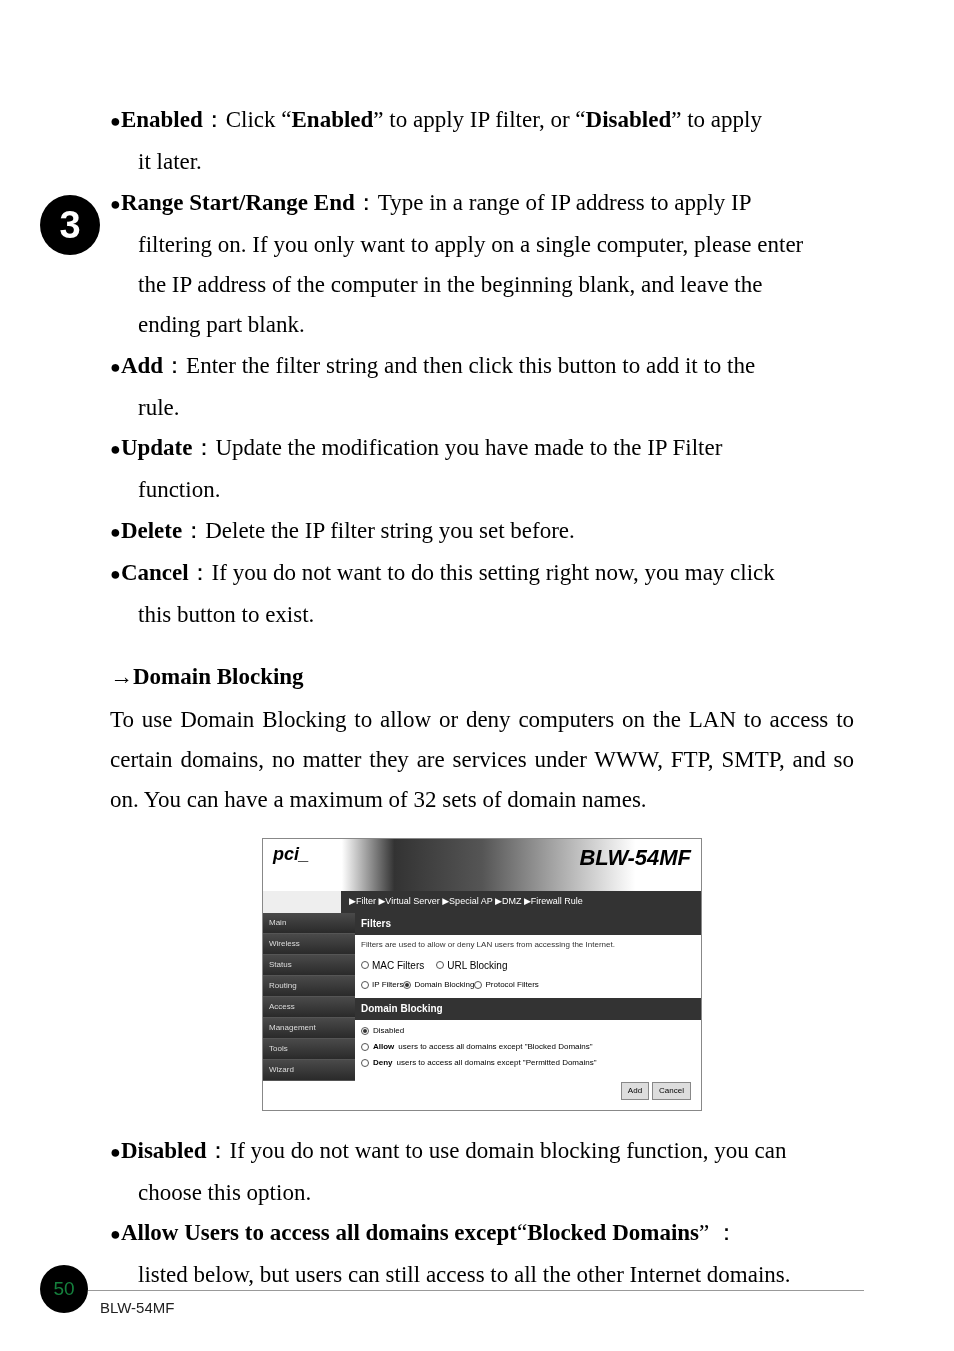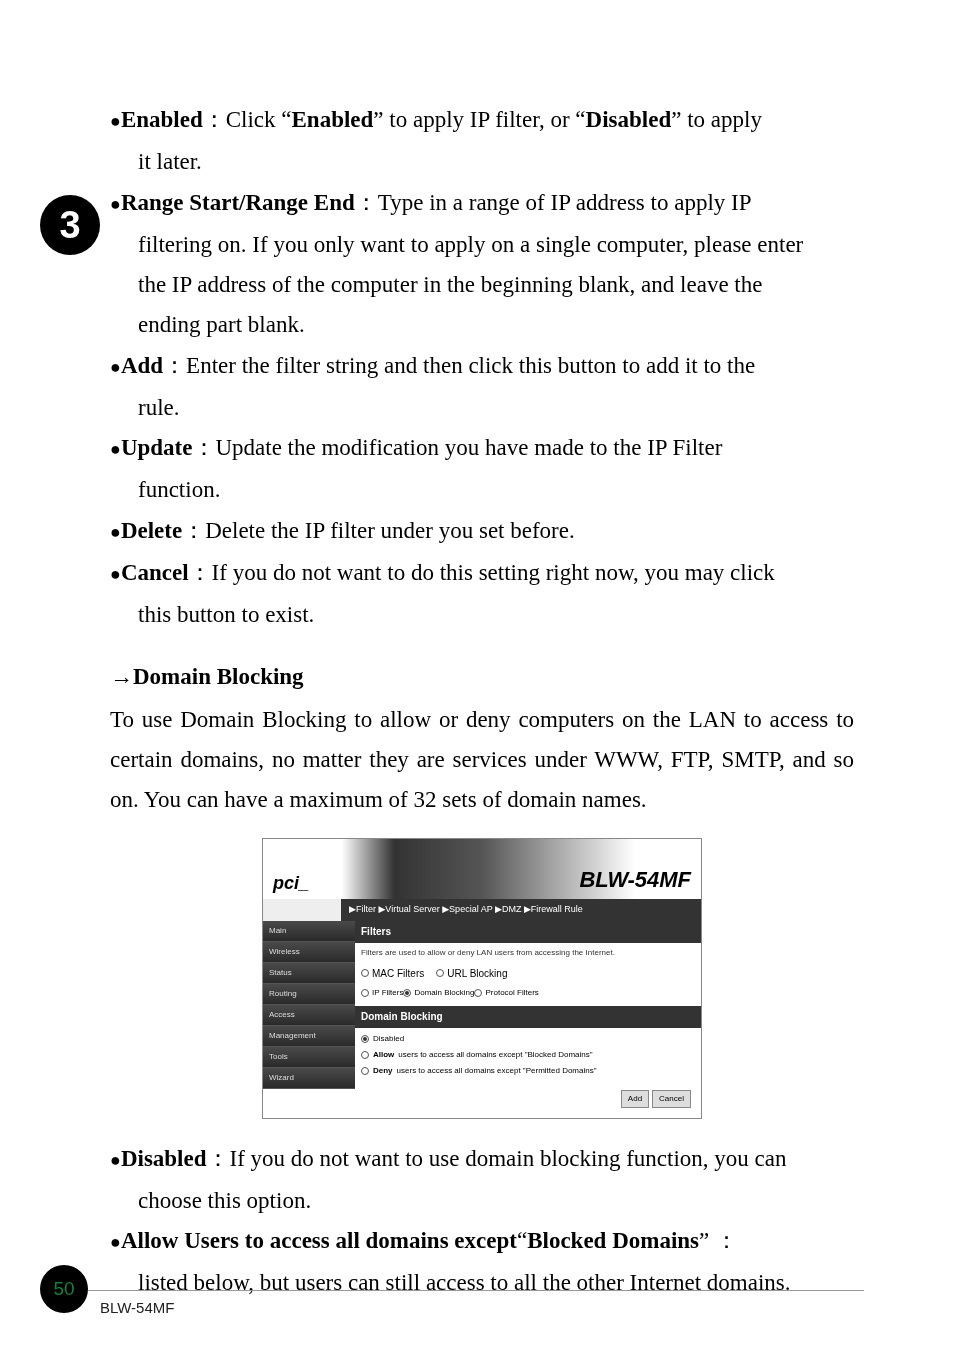--- a/index.html
+++ b/index.html
@@ -66,22 +66,22 @@
       margin: 18px 0 20px 0;
     }
     .screenshot {
       width: 440px;
       border: 1px solid #888;
       background: #eee;
       font-family: Arial, sans-serif;
     }
     .ss-header {
       display: flex;
-      align-items: flex-end;
-      height: 60px;
+      align-items: flex-start;
+      height: 52px;
       background: linear-gradient(to right, #fff 0%, #fff 18%, #333 30%, #555 50%, #fff 85%);
       position: relative;
     }
     .ss-logo {
       font-weight: bold;
       font-style: italic;
       font-size: 18px;
       color: #000;
       padding-left: 10px;
       flex: 0 0 70px;
@@ -250,21 +250,21 @@
       <span class="bullet">●</span><span class="bold">Add</span><span>：Enter the filter string and then click this button to add it to the</span>
     </div>
     <div class="continuation">rule.</div>
 
     <div class="bullet-line">
       <span class="bullet">●</span><span class="bold">Update</span><span>：Update the modification you have made to the IP Filter</span>
     </div>
     <div class="continuation">function.</div>
 
     <div class="bullet-line">
-      <span class="bullet">●</span><span class="bold">Delete</span><span>：Delete the IP filter under you set before.</span>
+      <span class="bullet">●</span><span class="bold">Delete</span><span>：Delete the IP filter string you set before.</span>
     </div>
 
     <div class="bullet-line">
       <span class="bullet">●</span><span class="bold">Cancel</span><span>：If you do not want to do this setting right now, you may click</span>
     </div>
     <div class="continuation">this button to exist.</div>
 
     <div class="section-title">
       <span>→</span><span class="bold">Domain Blocking</span>
     </div>

